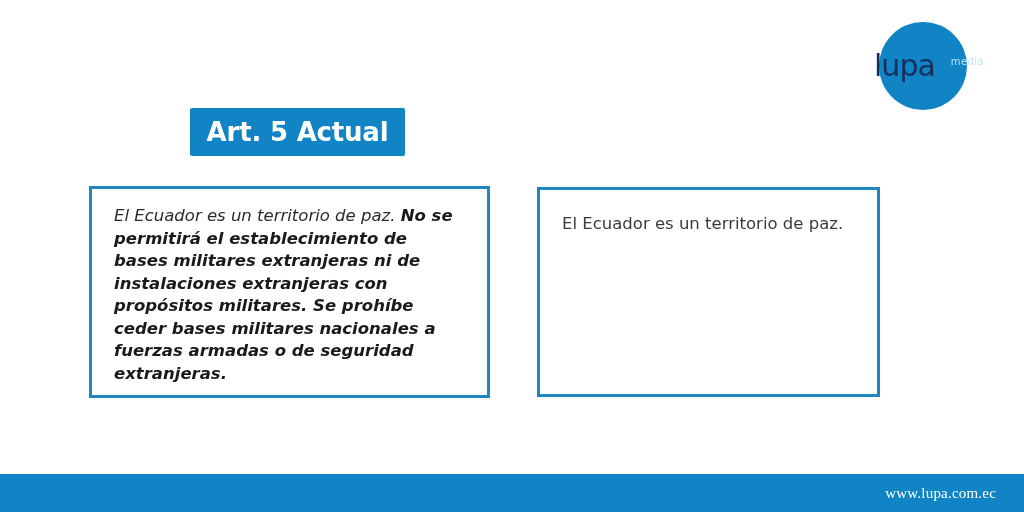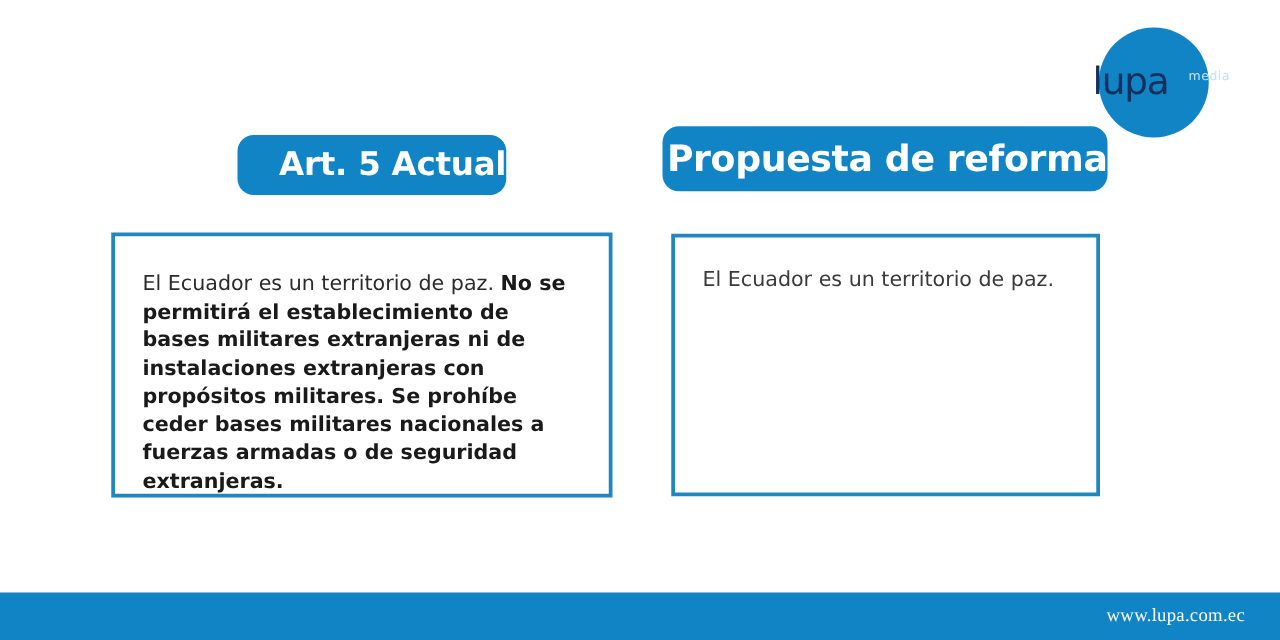--- a/index.html
+++ b/index.html
@@ -55,24 +55,24 @@
     position: relative;
     left: 14px;
     top: -5px;
   }
 
   
   .badge {
     position: absolute;
     background: #1184c6;
     color: #ffffff;
-    border-radius: 13px;
+    border-radius: 2px;
     display: flex;
     align-items: center;
-    justify-content: flex-end;
+    justify-content: center;
     font-family: "DejaVu Sans", sans-serif;
     font-weight: bold;
     white-space: nowrap;
   }
   .badge-left {
     left: 190px;
     top: 108px;
     width: 215px;
     height: 48px;
     font-size: 26px;
@@ -92,21 +92,22 @@
     position: absolute;
     background: #ffffff;
     border: 3px solid #1f86bf;
     box-sizing: border-box;
   }
   .box-left {
     left: 89px;
     top: 186px;
     width: 401px;
     height: 212px;
-    padding: 27px 22px 10px 22px;
+    padding: 16px 22px 10px 22px;
+    font-style: italic;
   }
   .box-right {
     left: 537px;
     top: 187px;
     width: 343px;
     height: 210px;
     padding: 22px 22px 10px 22px;
   }
 
   .body-text {
@@ -156,23 +157,20 @@
 
   <div class="logo">
     <div class="logo-word">lupa</div>
     <div class="logo-sub">media</div>
   </div>
 
   <div class="badge badge-left">
     <span>Art. 5 Actual</span>
   </div>
 
-  <div class="badge badge-right">
-    <span>Propuesta de reforma</span>
-  </div>
 
   <div class="box box-left">
     <p class="body-text"><span>El Ecuador es un territorio de paz. </span><span class="strong">No se permitirá el establecimiento de bases militares extranjeras ni de instalaciones extranjeras con propósitos militares. Se prohíbe ceder bases militares nacionales a fuerzas armadas o de seguridad extranjeras.</span></p>
   </div>
 
   <div class="box box-right">
     <p class="body-text-right">El Ecuador es un territorio de paz.</p>
   </div>
 
   <div class="footer">

